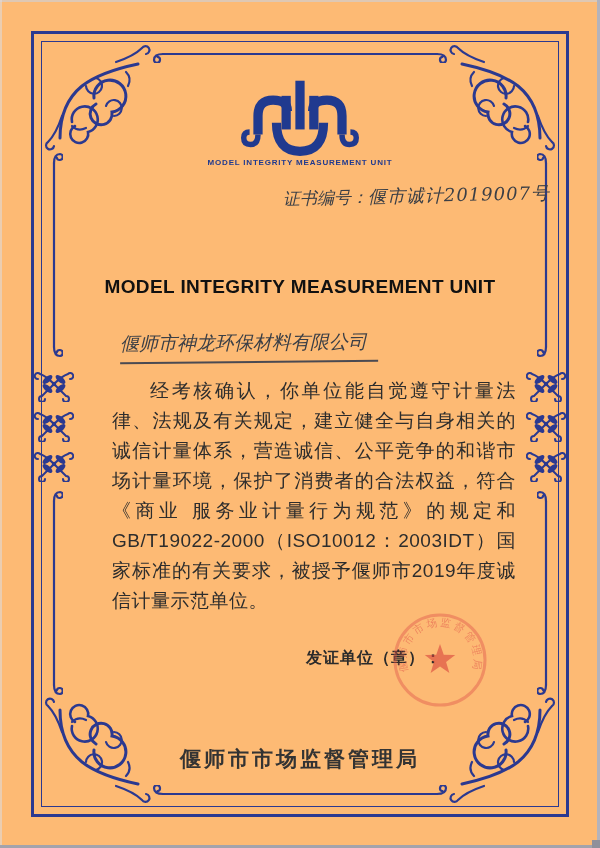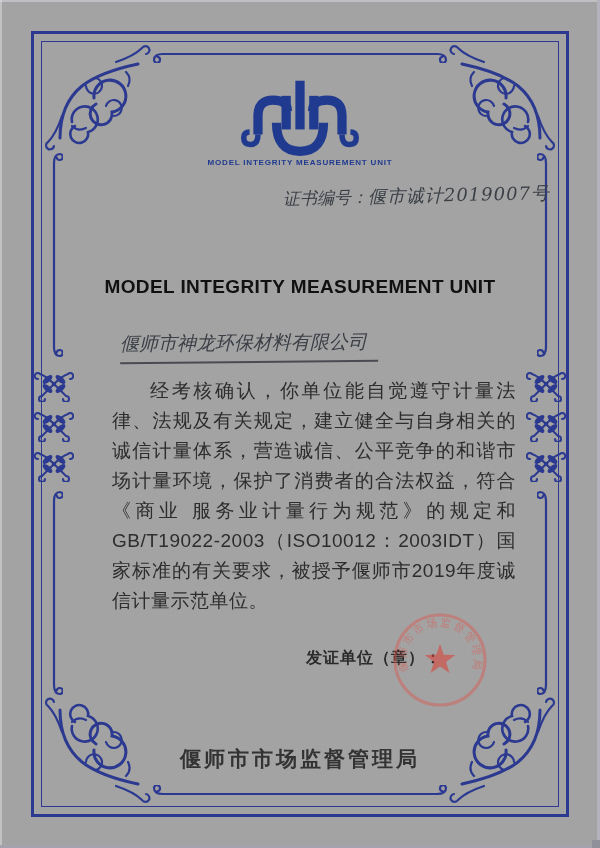--- a/index.html
+++ b/index.html
@@ -1,17 +1,17 @@
 <!DOCTYPE html>
 <html><head>
 <meta charset="utf-8">
 <style>
   html,body{margin:0;padding:0;background:#e9e9ec;}
   .page{
-    position:relative;width:600px;height:848px;background:#a3a3a3;overflow:hidden;
+    position:relative;width:600px;height:848px;background:#fdba74;overflow:hidden;
     font-family:"Liberation Sans",sans-serif;margin:0 auto;
   }
   
   .scan-edge-top{position:absolute;left:0;top:0;width:100%;height:2px;background:#cfcfd6;opacity:.65;}
   .scan-edge-left{position:absolute;left:0;top:0;width:2px;height:100%;background:#dcdce2;opacity:.55;}
   .scan-edge-right{position:absolute;right:0;top:0;width:3px;height:100%;background:#b3b3bc;}
   .scan-edge-bottom{position:absolute;left:0;bottom:0;width:100%;height:3px;background:#a3a3ac;}
   .scan-corner-br{position:absolute;right:0;bottom:0;width:8px;height:8px;background:#90909a;}
   
   .frame-outer{position:absolute;left:31px;top:31px;right:31px;bottom:31px;border:3px solid #2b3990;}
@@ -279,21 +279,21 @@
   <div class="logo-caption">MODEL INTEGRITY MEASUREMENT UNIT</div>
 
   <div class="cert-no">
     <span>证书编号：</span><span class="val">偃市诚计2019007号</span>
   </div>
 
   <div class="title-en">MODEL INTEGRITY MEASUREMENT UNIT</div>
 
   <div class="company">偃师市神龙环保材料有限公司</div>
 
-  <div class="body-text">经考核确认，你单位能自觉遵守计量法律、法规及有关规定，建立健全与自身相关的诚信计量体系，营造诚信、公平竞争的和谐市场计量环境，保护了消费者的合法权益，符合《商业 服务业计量行为规范》的规定和GB/T19022-2003（ISO10012：2003IDT）国家标准的有关要求，被授予偃师市2019年度诚信计量示范单位。</div>
+  <div class="body-text">经考核确认，你单位能自觉遵守计量法律、法规及有关规定，建立健全与自身相关的诚信计量体系，营造诚信、公平竞争的和谐市场计量环境，保护了消费者的合法权益，符合《商业 服务业计量行为规范》的规定和GB/T19022-2000（ISO10012：2003IDT）国家标准的有关要求，被授予偃师市2019年度诚信计量示范单位。</div>
 
   <div class="issuer">发证单位（章）：</div>
 
   <svg class="seal" viewBox="-62 -62 124 124">
     <circle cx="0" cy="0" r="45" fill="none" stroke="#e0544a" stroke-width="3" opacity="0.5"></circle>
     <defs>
       <path id="sealArc" d="M-32.8,8.8 A34,34 0 1 1 32.8,8.8" fill="none"></path>
     </defs>
     <text font-size="10.5" fill="#e0544a" opacity="0.6" letter-spacing="2.5" font-family="Liberation Sans, sans-serif">
       <textPath href="#sealArc" startOffset="50%" text-anchor="middle">偃师市市场监督管理局</textPath>

